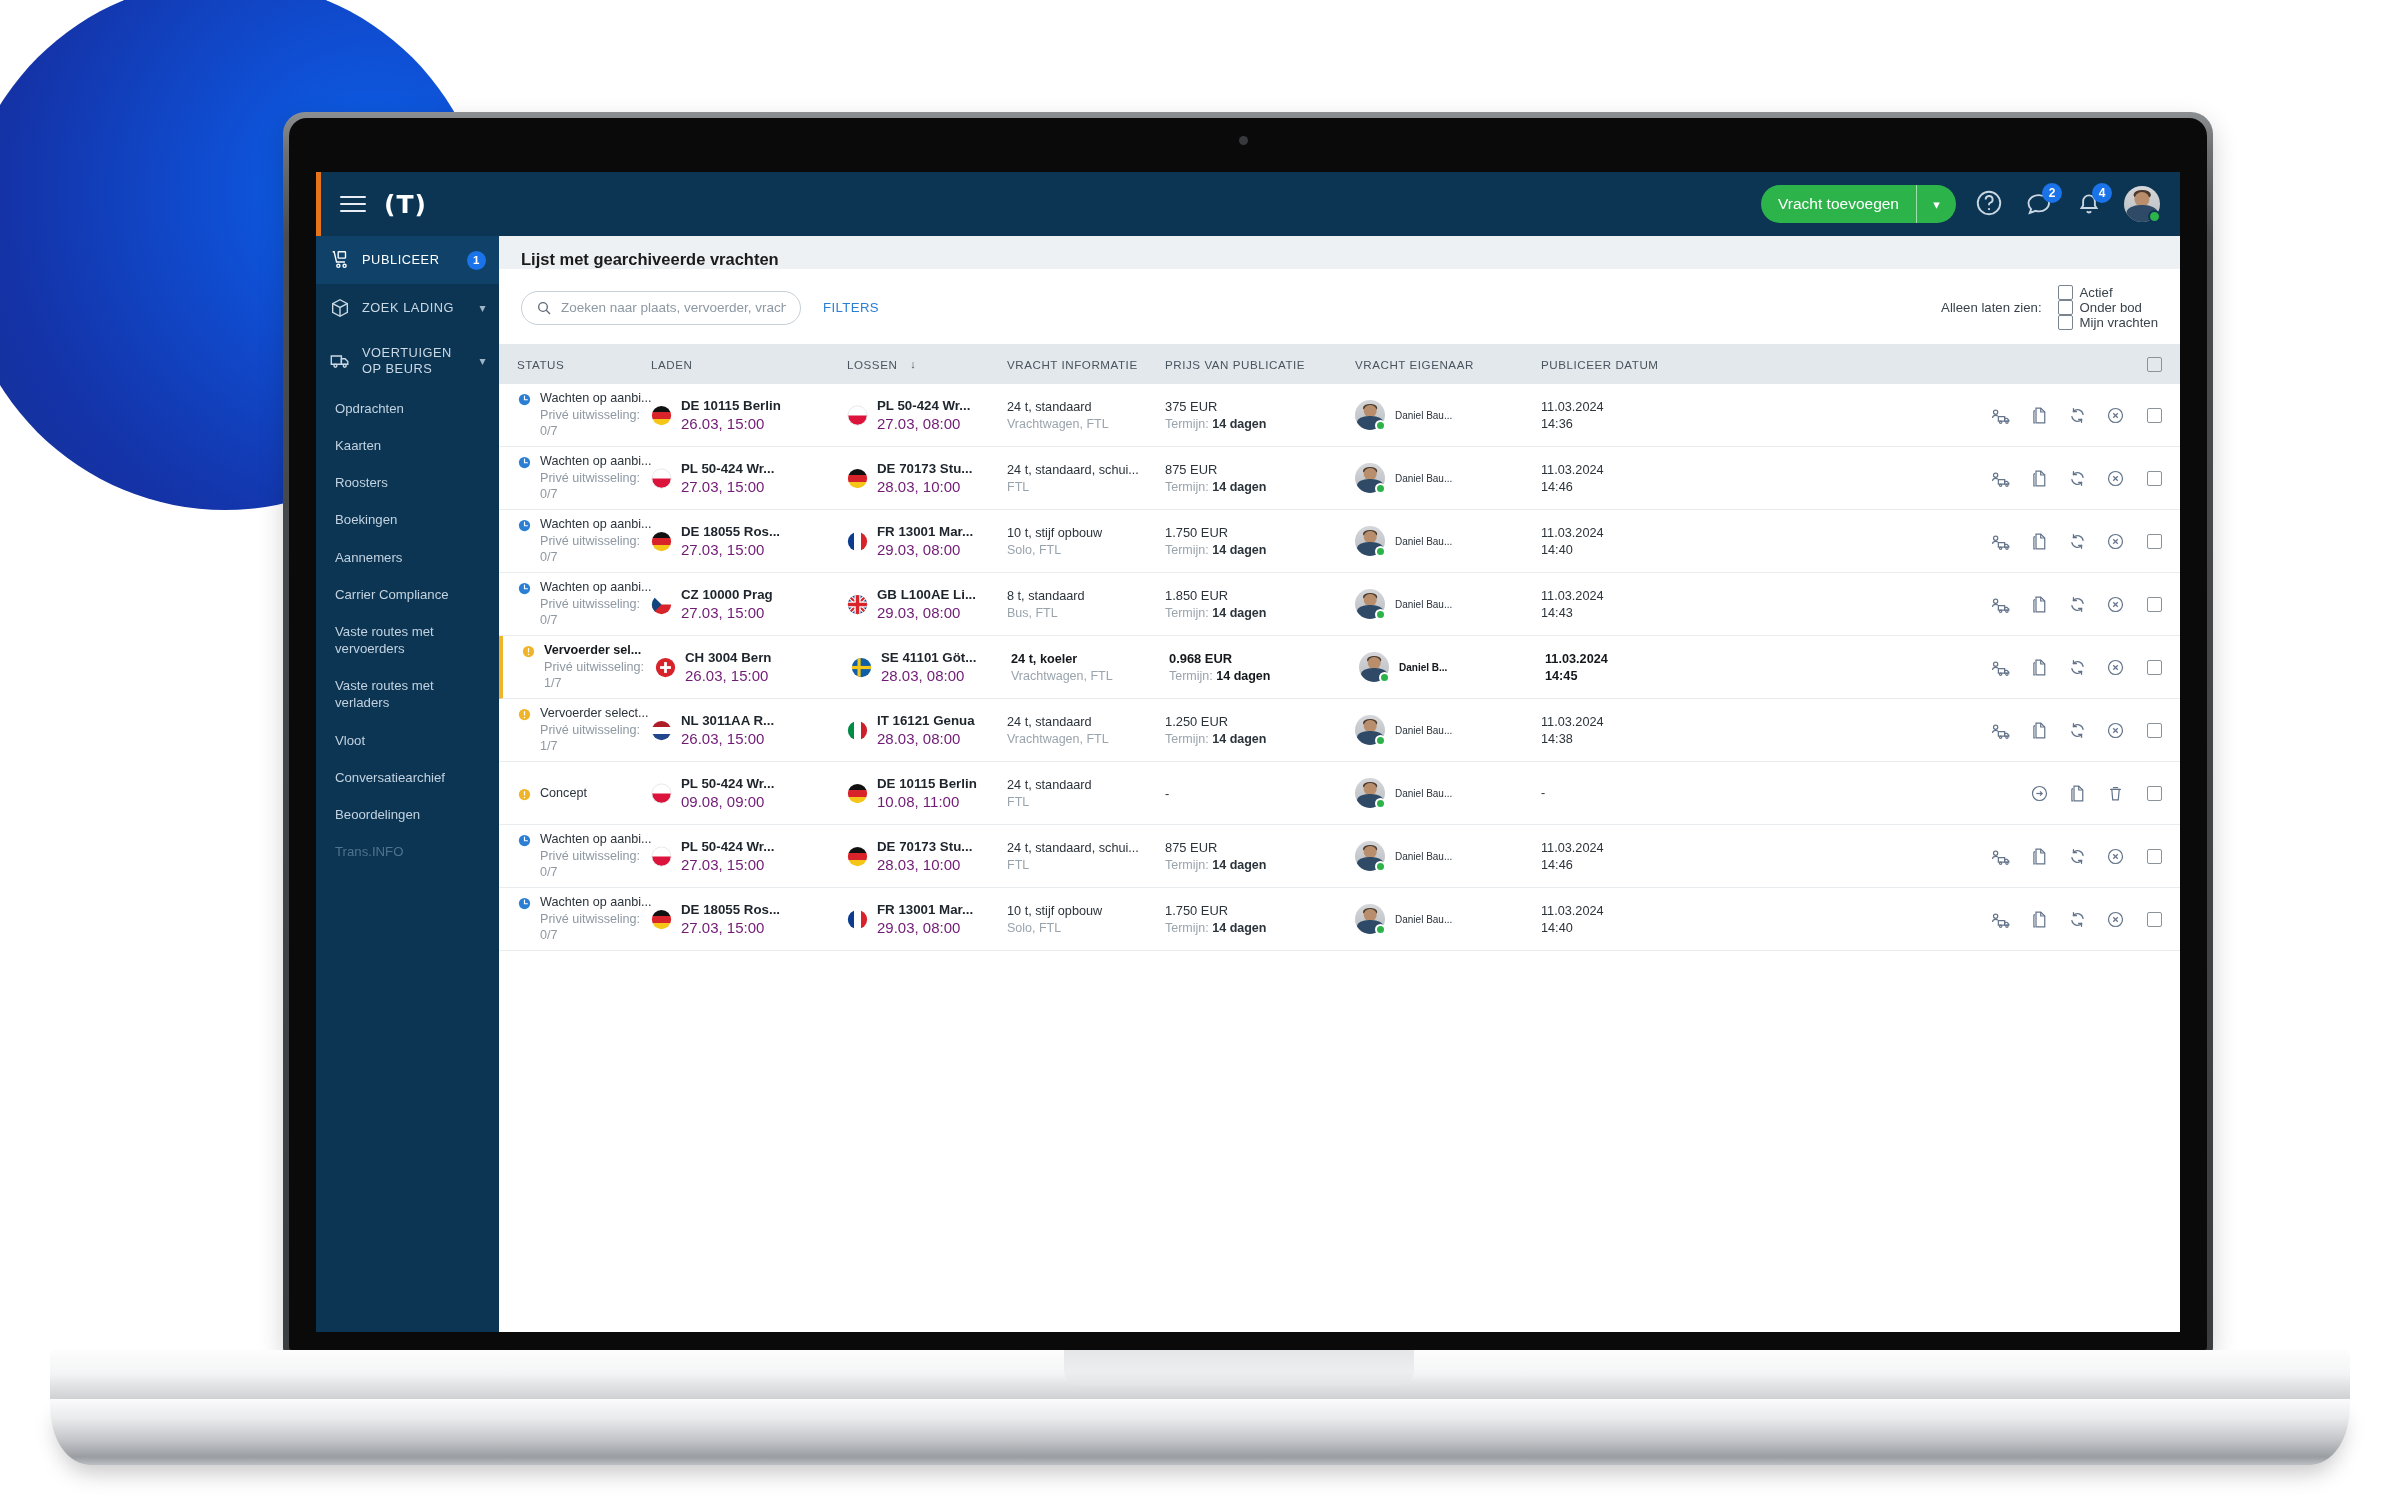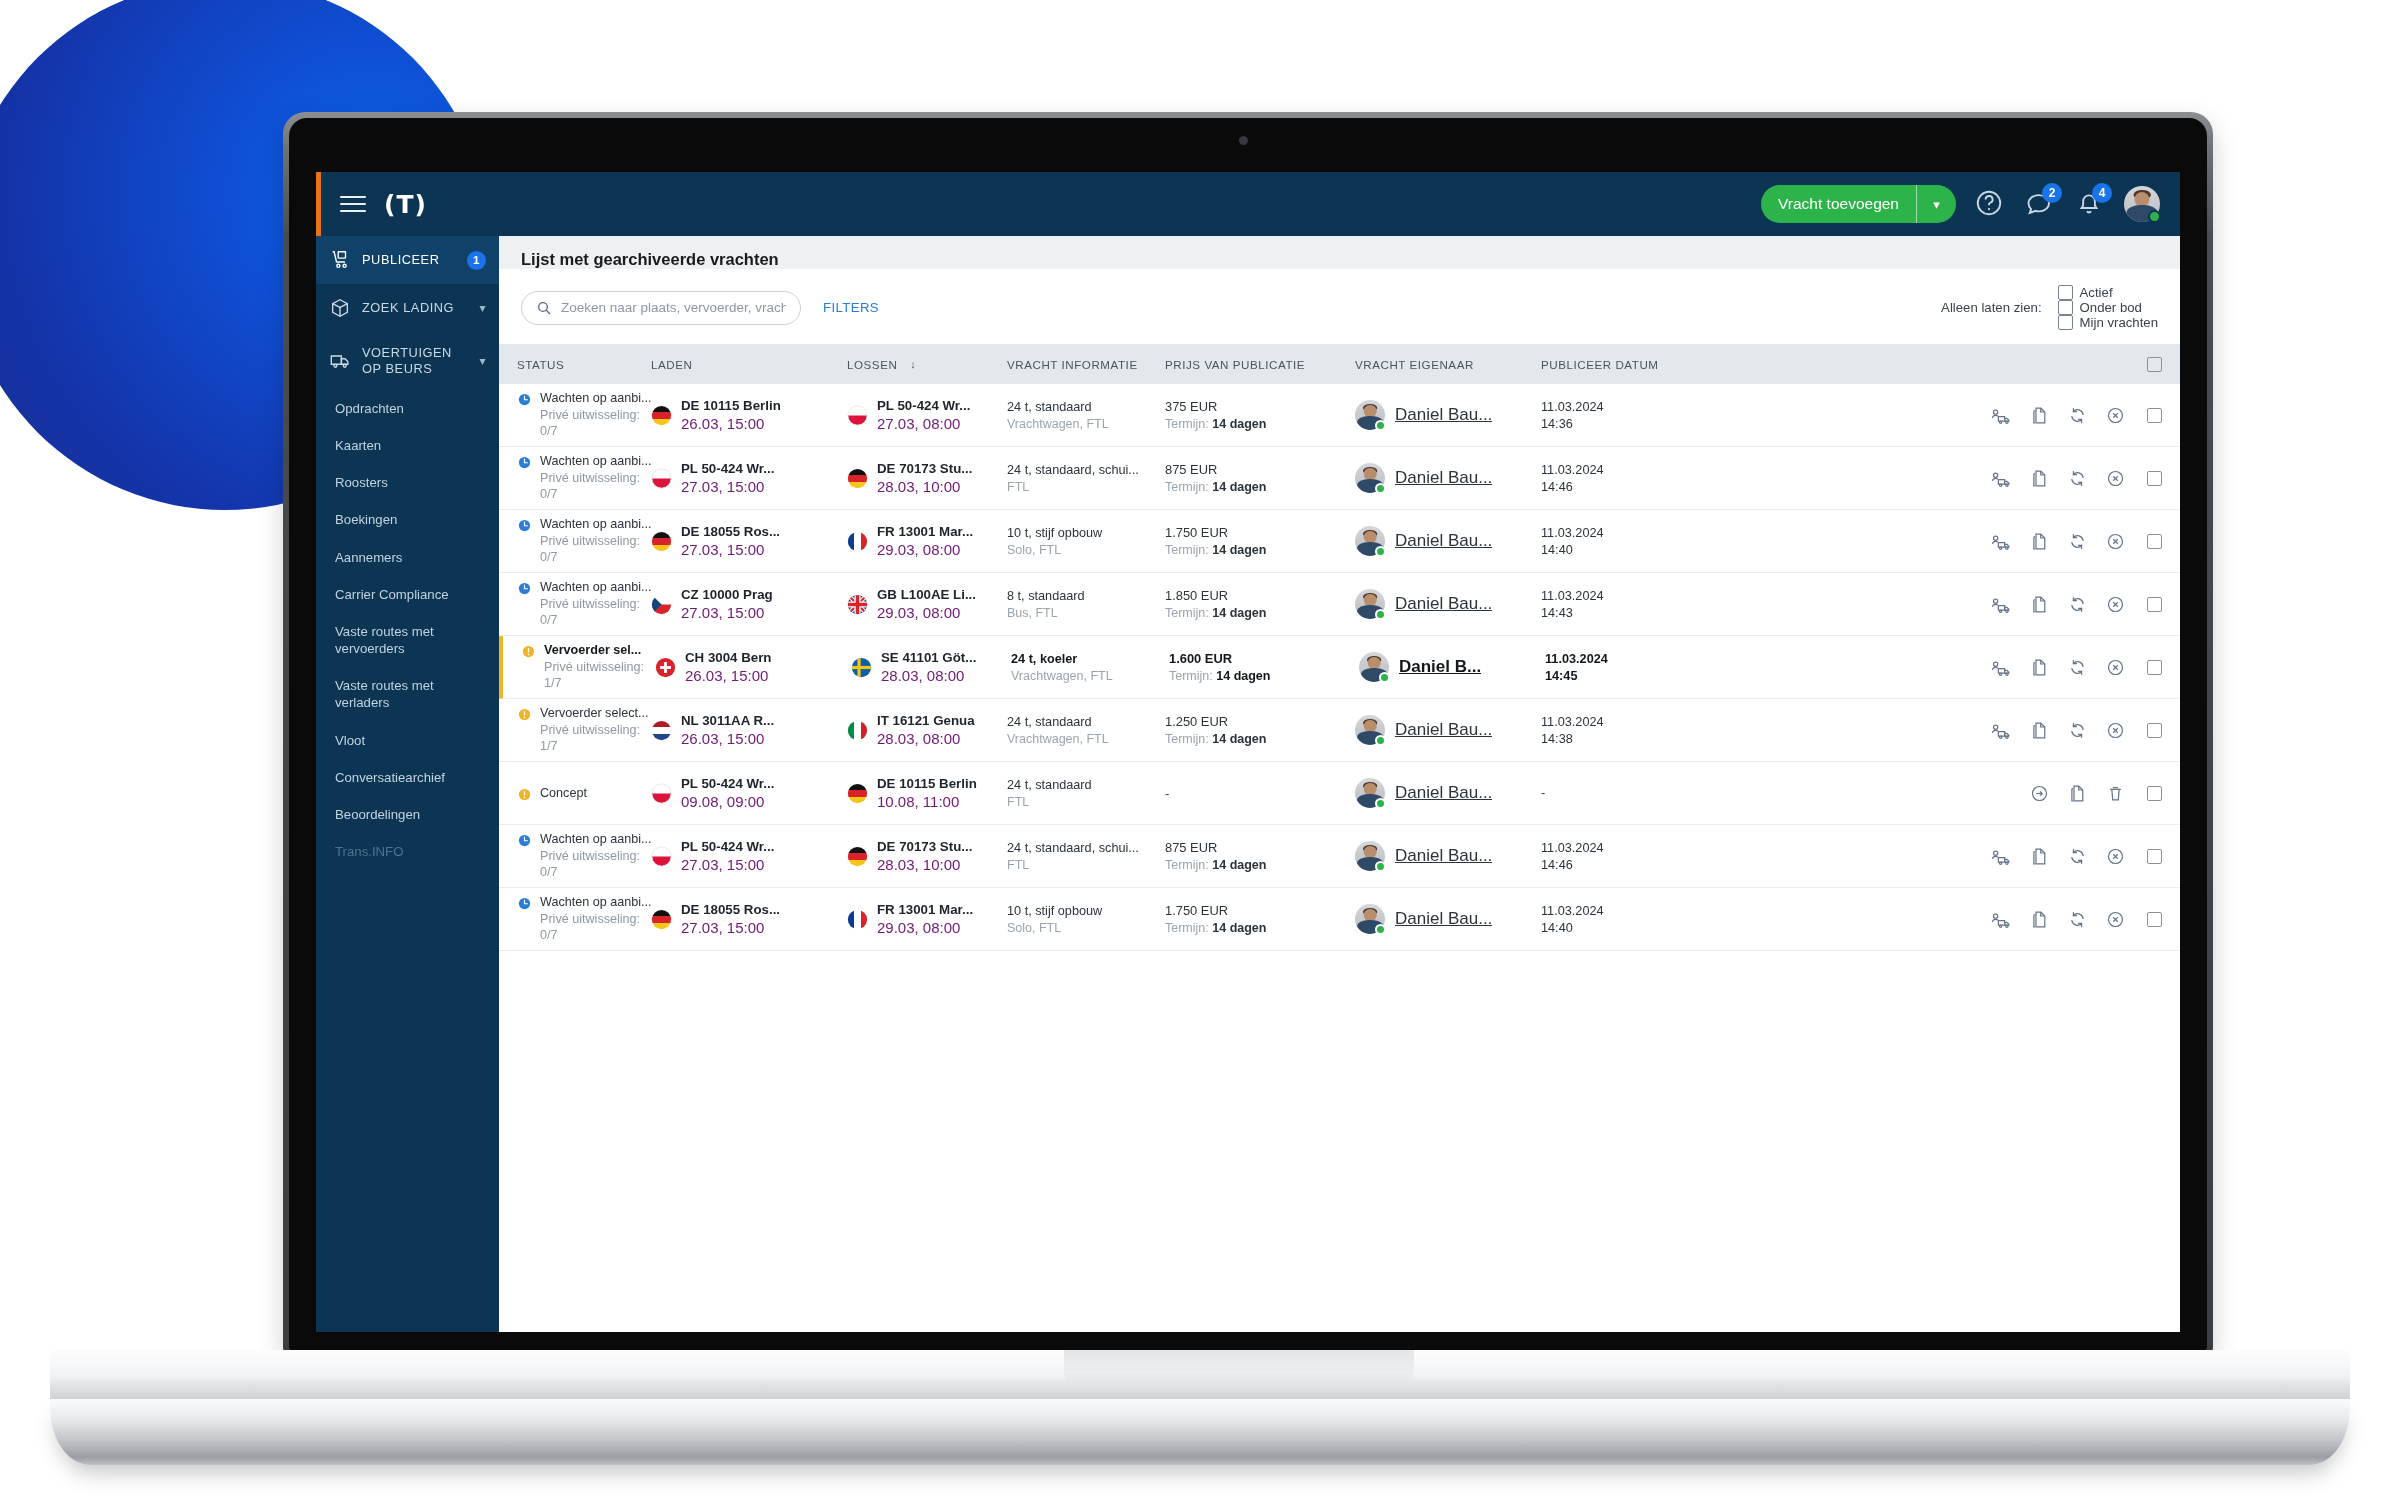--- a/index.html
+++ b/index.html
@@ -238,21 +238,21 @@
 
   .vi-main { font-size: 12.7px; color:#2b333b; white-space: nowrap; overflow:hidden; text-overflow:ellipsis; }
   .vi-sub  { font-size: 12.5px; color:#9aa4ad; margin-top: 3px; }
 
   .pri-main { font-size: 12.9px; color:#2b333b; }
   .pri-sub  { font-size: 12.5px; color:#9aa4ad; margin-top: 3px; }
   .pri-sub b { color:#2b333b; font-weight: 600; }
 
   .owner-avatar { width: 30px; height: 30px; position: relative; flex:0 0 30px; }
   .owner-avatar .online-dot { border-color:#ffffff; width: 11px; height: 11px; }
-  .owner-name { font-size: 17px; color:#2b333b; white-space:nowrap; overflow:hidden; text-overflow:ellipsis;text-decoration:underline; }
+  .owner-name { font-size: 10px; color:#2b333b; white-space:nowrap; overflow:hidden; text-overflow:ellipsis; }
 
   .pub-date { font-size: 12.7px; color:#2b333b; }
   .pub-time { font-size: 12.7px; color:#2b333b; margin-top: 3px; }
 
   .act { width: 21px; height: 21px; color:#64748b; cursor:pointer; flex:0 0 21px; }
   .act svg { width: 21px; height: 21px; display:block; }
   .row-cbx { width: 15px; height: 15px; border:1.6px solid #8a939c; border-radius:2px; flex:0 0 15px; cursor:pointer; margin-left: 4px; }
   .hdr-cbx { width: 15px; height: 15px; border:1.6px solid #8a939c; border-radius:2px; cursor:pointer; }
   .sort-arrow { font-size: 11px; margin-left: 4px; }
 </style>
@@ -885,21 +885,21 @@
                       <span class="place">
                         <div class="place-name">SE 41101 Göt...</div>
                         <div class="place-date">28.03, 08:00</div>
                       </span>
                     </div>
                     <div class="c-info">
                       <div class="vi-main">24 t, koeler</div>
                       <div class="vi-sub">Vrachtwagen, FTL</div>
                     </div>
                     <div class="c-price">
-                      <div class="pri-main">1.600 EUR</div>
+                      <div class="pri-main">0.968 EUR</div>
                       <div class="pri-sub"><span>Termijn:</span> <b>14 dagen</b></div>
                     </div>
                     <div class="c-owner">
                       <span class="owner-avatar">
                         <div class="avatar">
                           <div class="hair"></div>
                           <div class="head"></div>
                           <div class="body"></div>
                         </div>
                         <div class="online-dot"></div>

